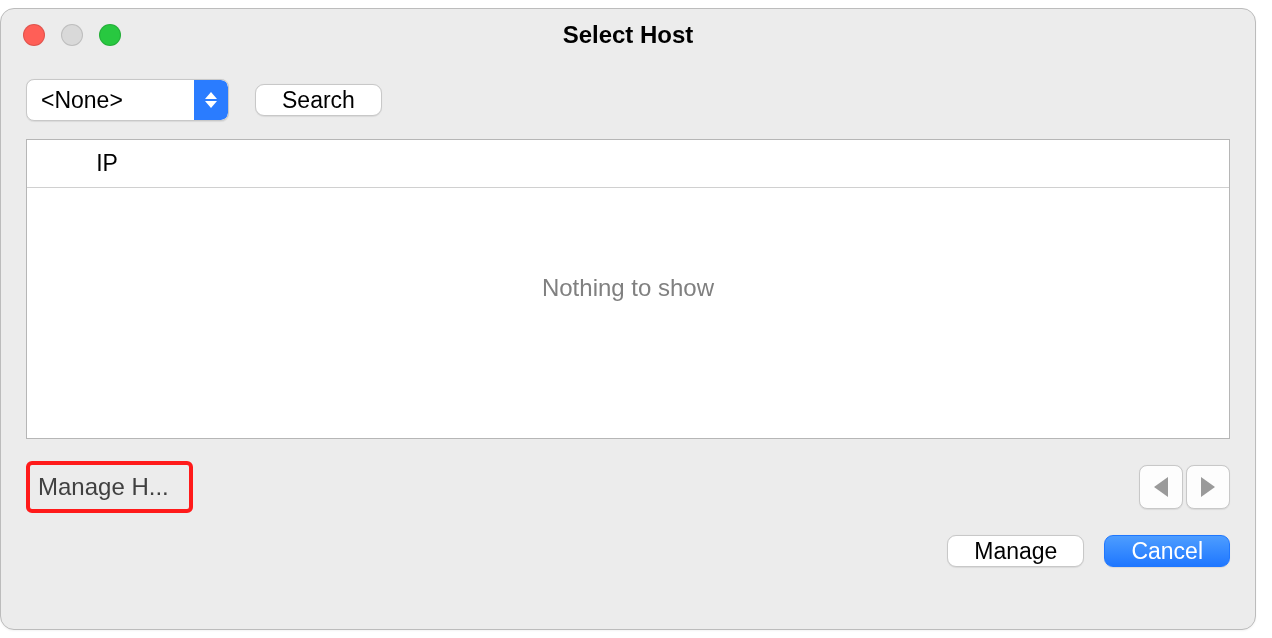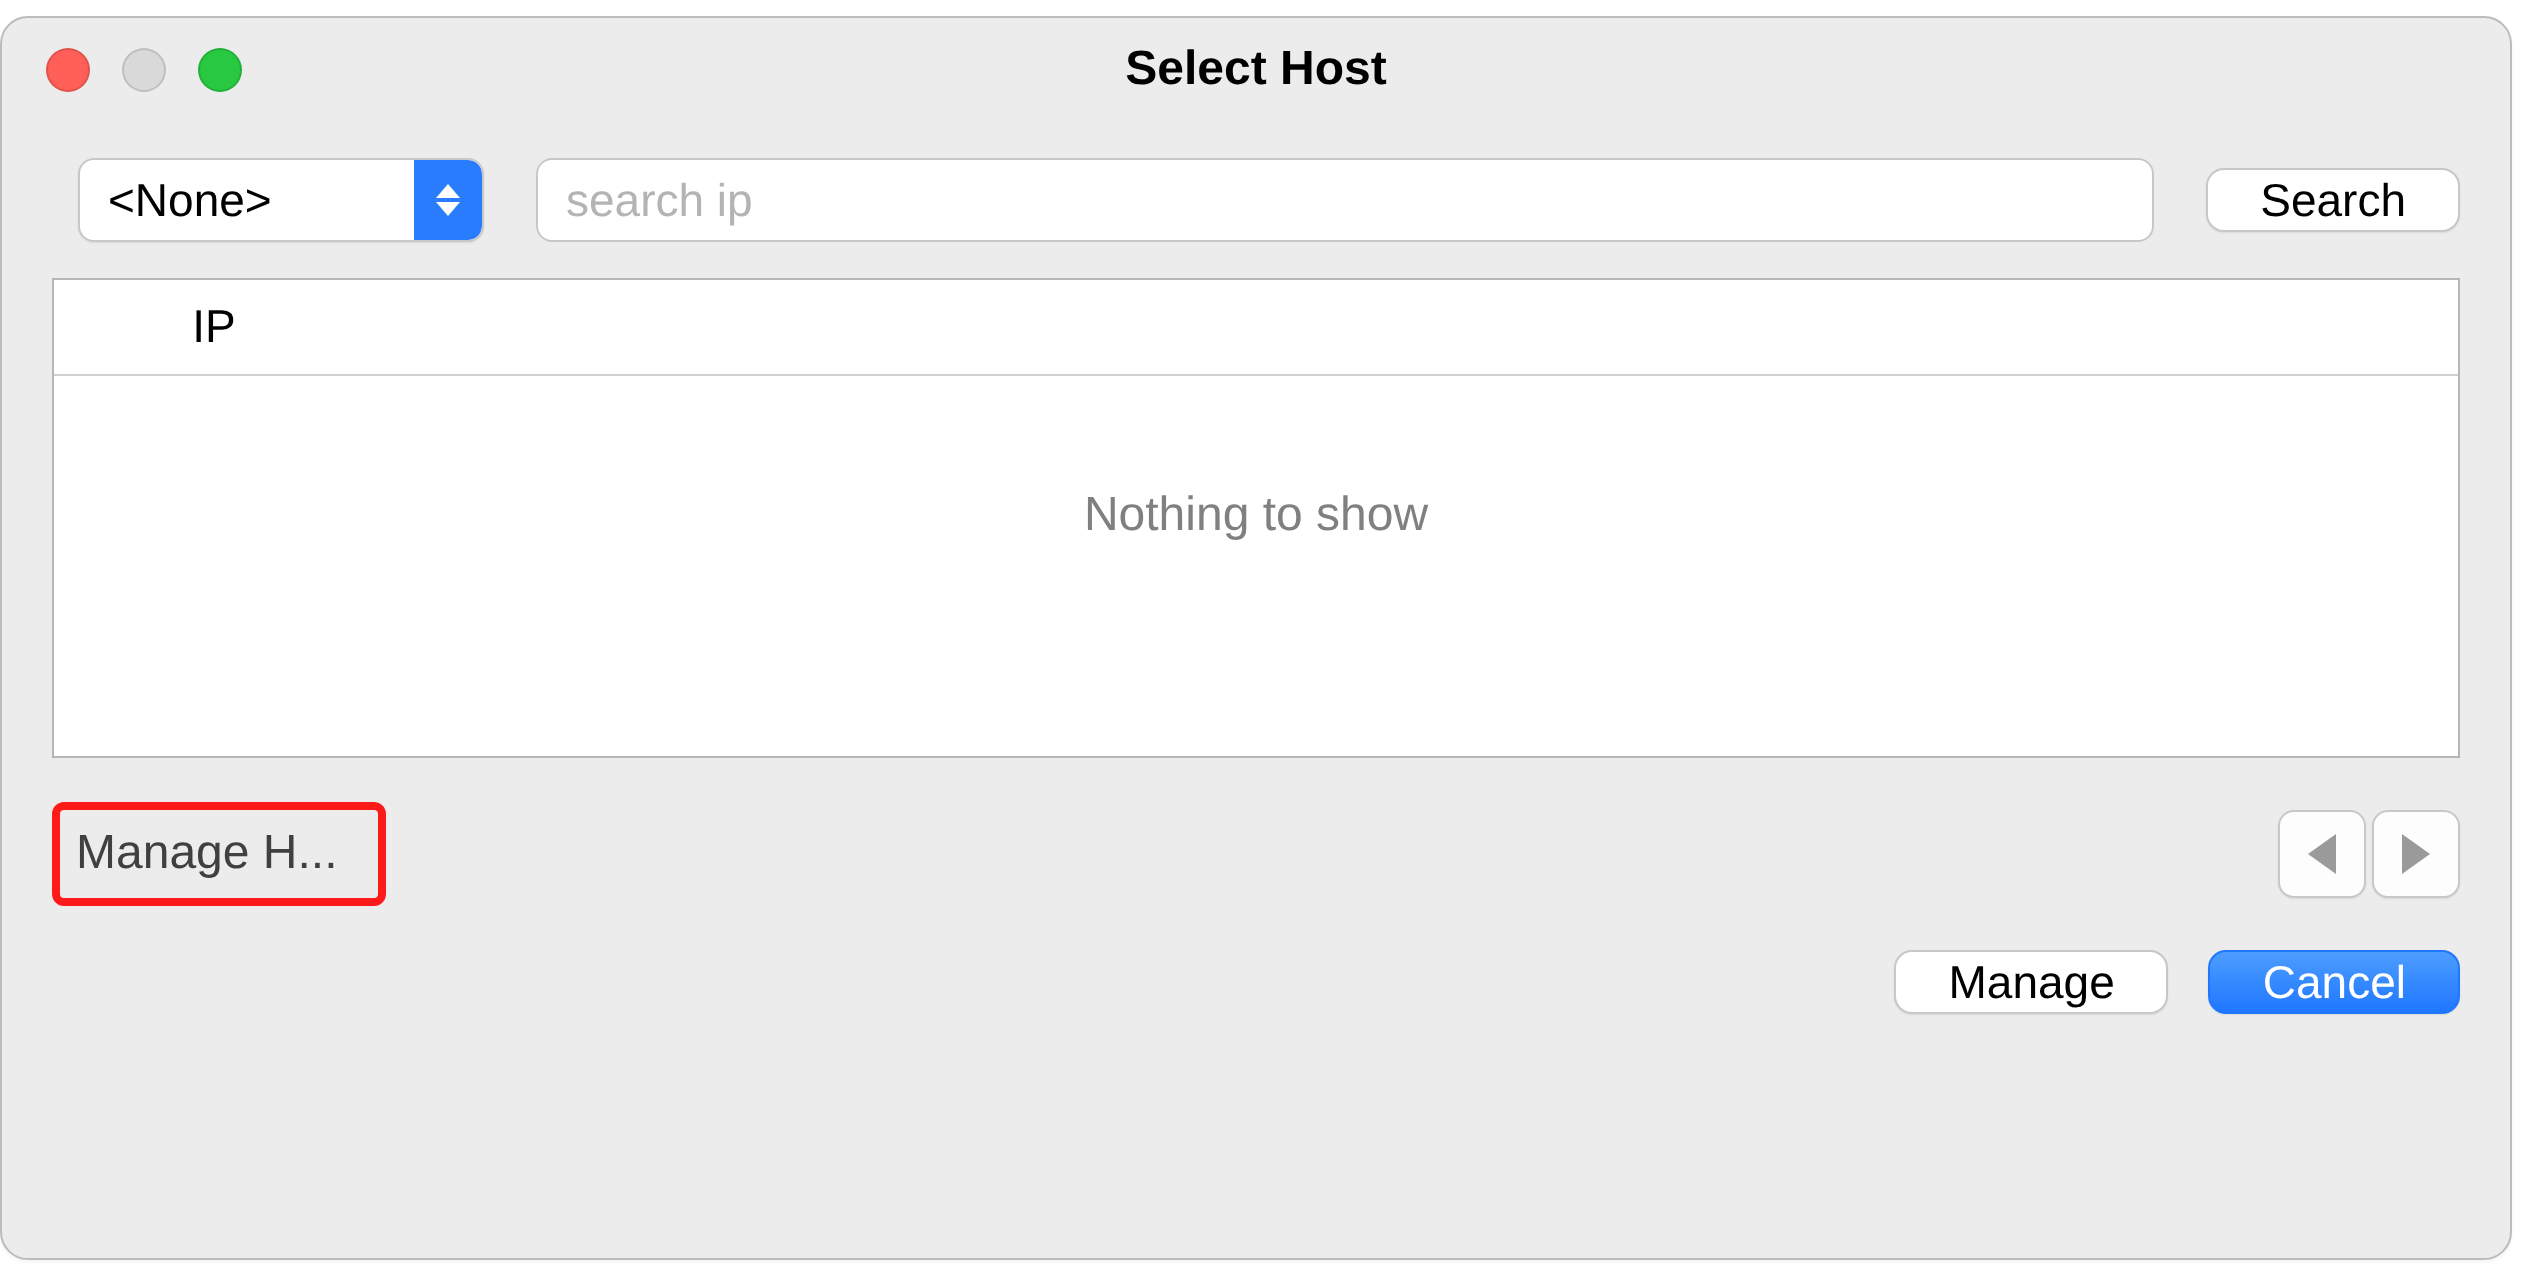--- a/index.html
+++ b/index.html
@@ -53,21 +53,21 @@
       text-align: center;
       font-weight: 700;
       font-size: 24px;
       color: #000;
       pointer-events: none;
     }
 
     .toolbar {
       display: flex;
       align-items: center;
-      padding: 18px 25px 10px 38px;
+      padding: 18px 25px 10px 25px;
       gap: 26px;
     }
     .dropdown {
       width: 203px;
       height: 42px;
       background: #ffffff;
       border: 1px solid #c8c8c8;
       border-radius: 8px;
       display: flex;
       align-items: center;
@@ -128,21 +128,21 @@
     .btn.primary {
       background: linear-gradient(#4d9dff, #1f77ff);
       color: #fff;
       border: 1px solid #1f77ff;
     }
 
     .table-container {
       margin: 8px 25px 0 25px;
       background: #fff;
       border: 1px solid #b6b6b6;
-      height: 240px;
+      height: 300px;
       display: flex;
       flex-direction: column;
     }
     .thead {
       display: flex;
       height: 48px;
       border-bottom: 1px solid #d0d0d0;
       align-items: center;
     }
     .th {
@@ -232,21 +232,20 @@
   </div>
 
   <div class="toolbar">
     <div class="dropdown">
       <span class="dropdown-label">&lt;None&gt;</span>
       <span class="dropdown-arrows">
         <span class="arrow-up"></span>
         <span class="arrow-down"></span>
       </span>
     </div>
-    <input type="text" class="search-input" placeholder="search ip" style="">
     <button class="btn">Search</button>
   </div>
 
   <div class="table-container">
     <div class="thead">
       <div class="th ip">IP</div>
     </div>
     <div class="empty">
       <span class="empty-text">Nothing to show</span>
     </div>

